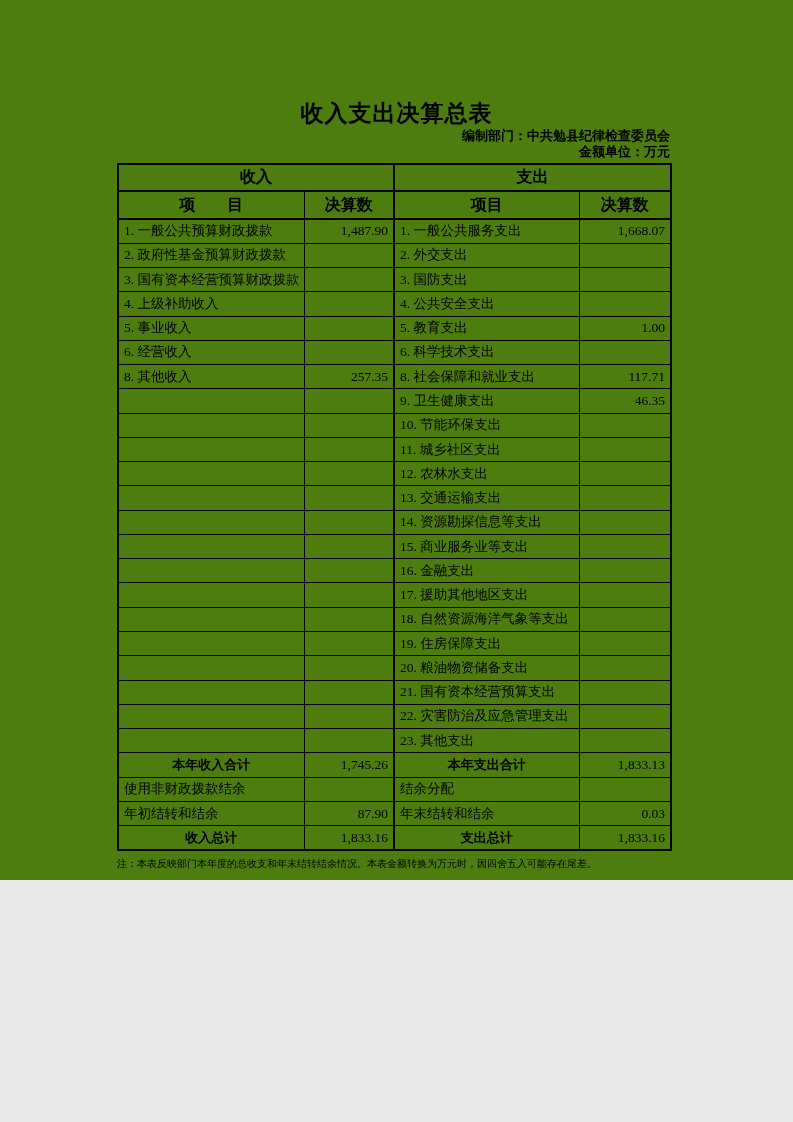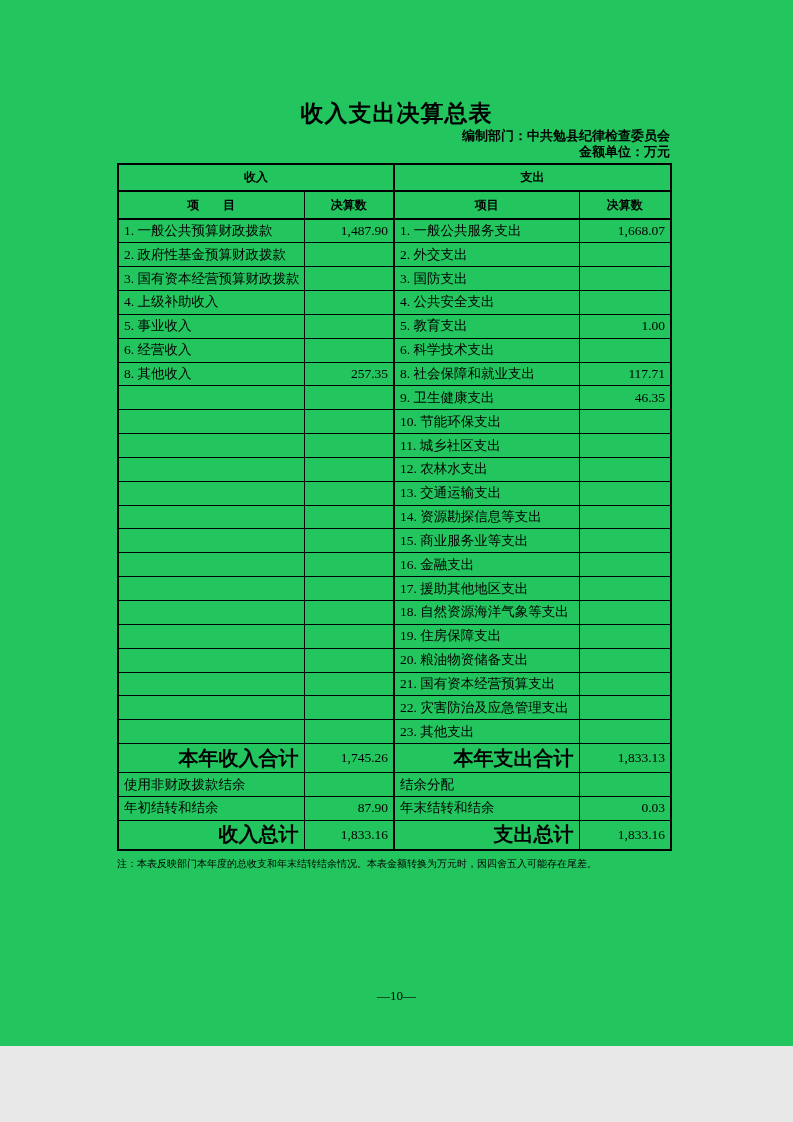--- a/index.html
+++ b/index.html
@@ -1,22 +1,22 @@
 <!DOCTYPE html>
 <html><head>
 <meta charset="utf-8">
 <style>
   * { box-sizing: border-box; }
   html, body { margin: 0; padding: 0; background: #e8e8e8; }
   .page {
     position: relative;
     width: 793px;
-    height: 1046px;
+    height: 880px;
     margin: 0 auto;
-    background: #22c55e;
+    background: #4d7c0f;
     color: #000000;
     font-family: "Liberation Serif", serif;
     overflow: hidden;
   }
   .title {
     margin: 0;
     padding-top: 101px;
     text-align: center;
     font-family: "Liberation Sans", sans-serif;
     font-weight: bold;
@@ -55,38 +55,38 @@
   }
   table.acct th, table.acct td {
     border: 1px solid #000;
     padding: 0 5px;
     overflow: hidden;
     white-space: nowrap;
   }
   thead th {
     font-family: "Liberation Sans", sans-serif;
     font-weight: bold;
-    font-size: 12px;
+    font-size: 16px;
     text-align: center;
     border-bottom-width: 2px !important;
   }
   thead tr.section-row th { height: 27px; }
   thead tr.cols-row th { height: 28px; }
   .mid-divider { border-right: 2px solid #000 !important; }
   tbody td {
     font-size: 13.5px;
     height: 23px;
   }
   td.item { text-align: left; }
   td.val  { text-align: right; }
   td.total {
-    text-align: right;
+    text-align: center;
     font-family: Liberation Sans, sans-serif;
     font-weight: bold;
-    font-size: 20px;
+    font-size: 13px;
   }
   .note {
     margin: 5px 0 16px 0;
     width: 553px;
     font-size: 10px;
     line-height: 16.5px;
     text-align: left;
   }
   .pageno {
     position: absolute;

